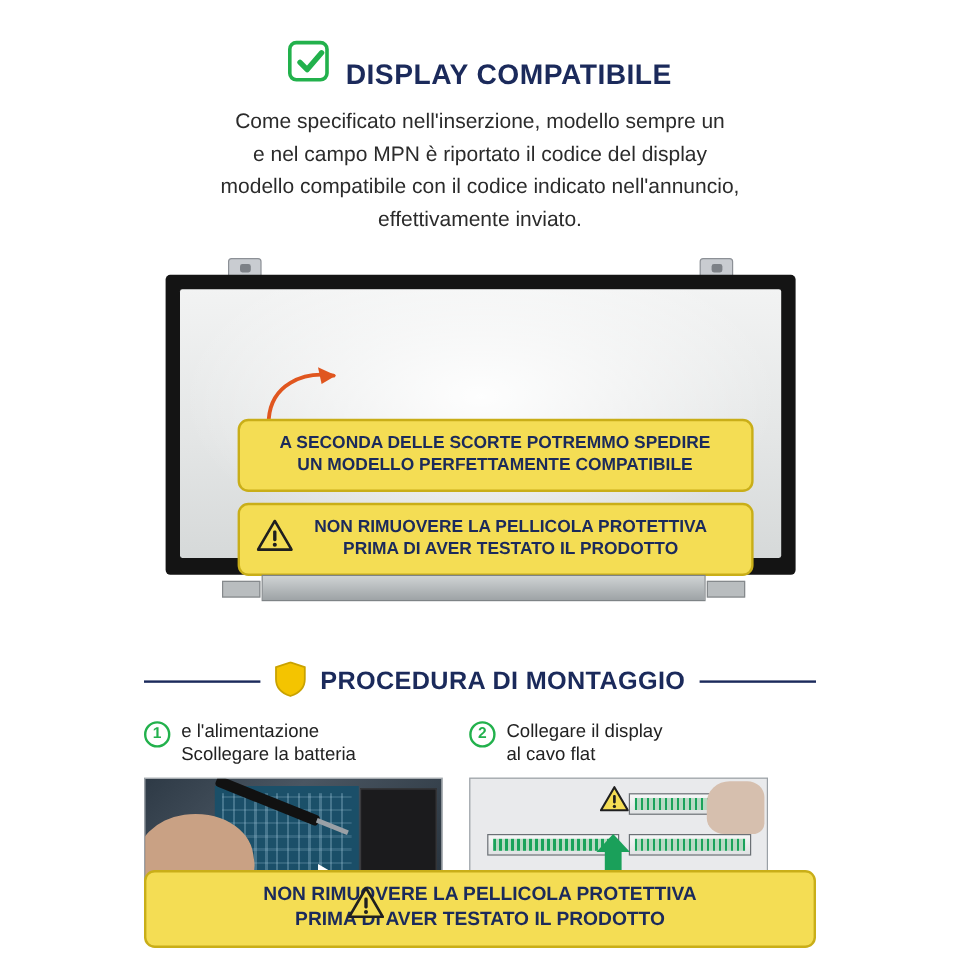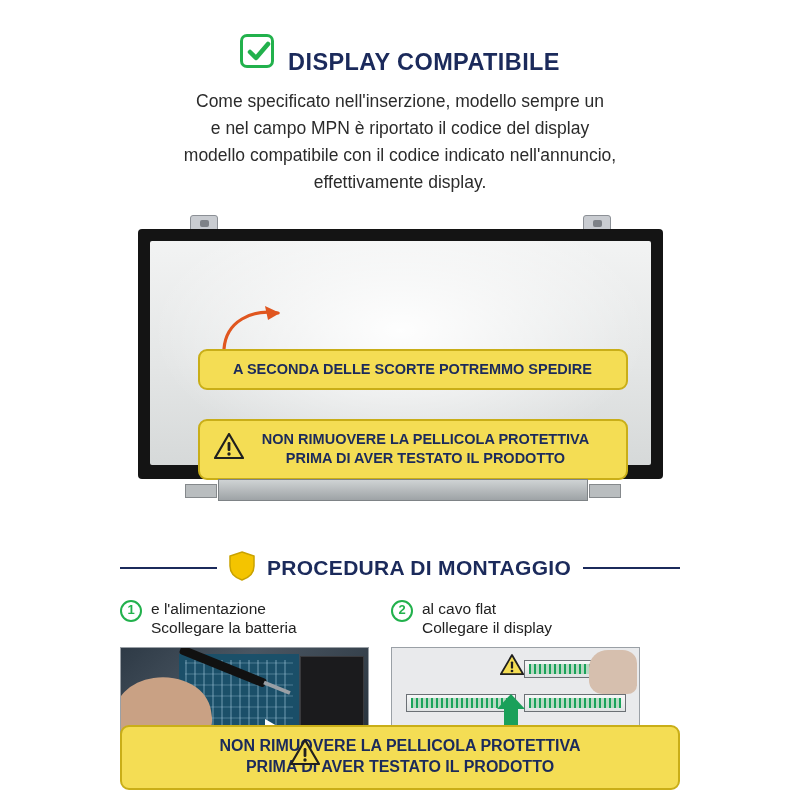--- a/index.html
+++ b/index.html
@@ -307,40 +307,41 @@
           <path d="M4 13 L10 19 L22 5" fill="none" stroke="#22b14c" stroke-width="4.5" stroke-linecap="round" stroke-linejoin="round"></path>
         </svg>
       </div>
       <div class="header-title">DISPLAY COMPATIBILE</div>
     </div>
 
     <div class="intro">
       <div>Come specificato nell'inserzione, modello sempre un</div>
       <div>e nel campo MPN è riportato il codice del display</div>
       <div>modello compatibile con il codice indicato nell'annuncio,</div>
-      <div>effettivamente display.</div>
+      <div>effettivamente inviato.</div>
     </div>
 
     <div class="screen-wrap">
       <div class="bracket left"></div>
       <div class="bracket right"></div>
 
       <div class="panel">
         <div class="panel-inner">
           <div class="panel-glow"></div>
 
           <div class="arrow-curve">
             <svg width="70" height="50" viewBox="0 0 70 50" aria-hidden="true">
               <path d="M6 46 C8 18, 34 6, 60 10" fill="none" stroke="#e0561f" stroke-width="3.2" stroke-linecap="round"></path>
               <path d="M62 10 L47 3 L50 17 Z" fill="#e0561f"></path>
             </svg>
           </div>
 
           <div class="callout one">
             <div>A SECONDA DELLE SCORTE POTREMMO SPEDIRE</div>
+            <div>UN MODELLO PERFETTAMENTE COMPATIBILE</div>
           </div>
 
           <div class="callout two">
             <span class="warn-tri">
               <svg width="30" height="27" viewBox="0 0 30 27" aria-hidden="true">
                 <path d="M15 1 L29 25 L1 25 Z" fill="#f4dd54" stroke="#1f1f1f" stroke-width="2.2" stroke-linejoin="round"></path>
                 <rect x="13.6" y="9" width="2.8" height="9" rx="1.2" fill="#1f1f1f"></rect>
                 <circle cx="15" cy="21" r="1.7" fill="#1f1f1f"></circle>
               </svg>
             </span>
@@ -392,22 +393,22 @@
             <div>Riattaccare l'alimentazione</div>
             <div>e la batteria</div>
           </div>
         </div>
       </div>
 
       <div class="col">
         <div class="step">
           <div class="num">2</div>
           <div>
+            <div>Collegare il display</div>
             <div>al cavo flat</div>
-            <div>Collegare il display</div>
           </div>
         </div>
 
         <div class="photo right-ph">
           <div class="conn" style="left:14px; top:46px; width:108px;">
               <div class="tabs"></div>
             </div>
           <div class="conn" style="left:132px; top:46px; width:100px;">
               <div class="tabs"></div>
             </div>

